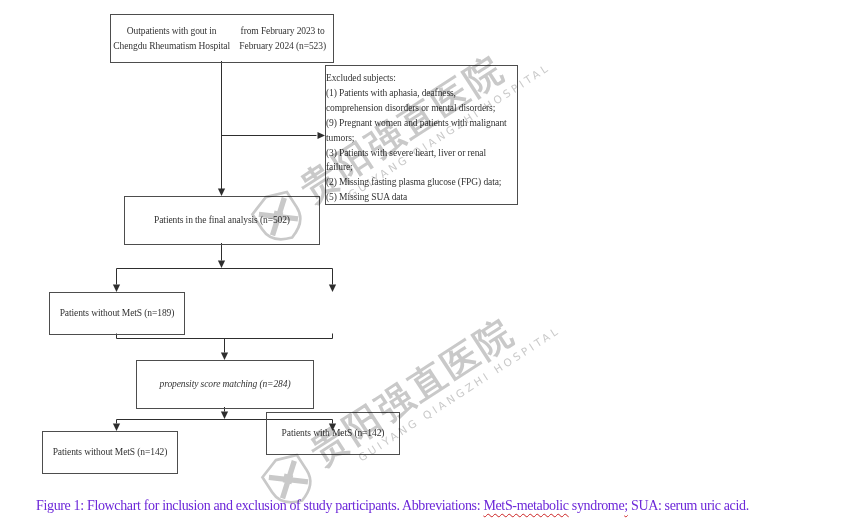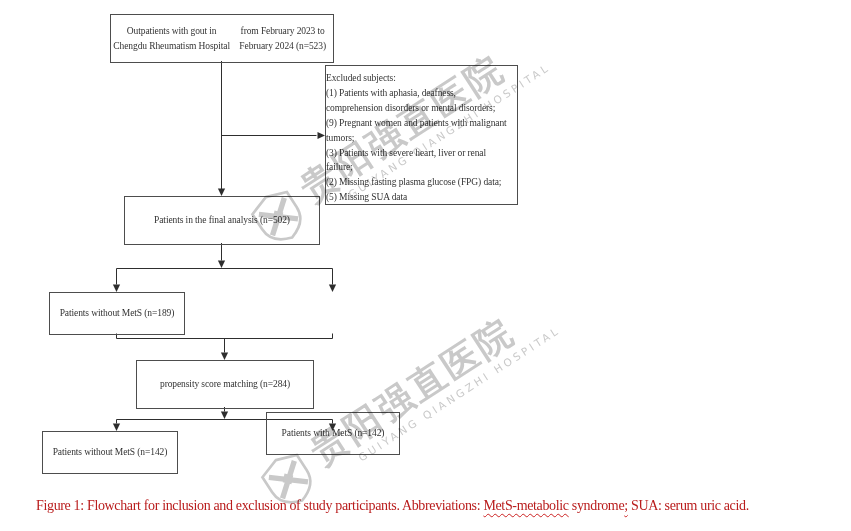--- a/index.html
+++ b/index.html
@@ -27,21 +27,21 @@
   .wm-cn{
     font-family:"DejaVu Sans",sans-serif;font-size:36px;font-weight:700;
     letter-spacing:3px;white-space:nowrap;line-height:1;
   }
   .wm-en{
     font-family:"DejaVu Sans",sans-serif;font-size:10.5px;letter-spacing:3.2px;
     white-space:nowrap;padding-left:36px;margin-top:3px;
   }
   .caption{
     position:absolute;left:36px;top:498px;width:810px;font-size:14px;
-    letter-spacing:-0.35px;color:#b91c1c;white-space:nowrap;z-index:3;
+    letter-spacing:-0.35px;color:#6d28d9;white-space:nowrap;z-index:3;
   }
   .squiggle{
     text-decoration-line:underline;text-decoration-style:wavy;
     text-decoration-color:#cc2222;text-decoration-thickness:1px;
     text-underline-offset:2.5px;
   }
 </style>
 </head>
 <body>
 
@@ -96,21 +96,21 @@
 
   <div class="fbox" style="left:124px;top:196px;width:194px;height:47px;">
     <span>Patients in the final analysis (n=502)</span>
   </div>
 
   <div class="fbox" style="left:49px;top:292px;width:134px;height:41px;">
     <span>Patients without MetS (n=189)</span>
   </div>
 
 
-  <div class="fbox" style="left:136px;top:360px;width:176px;height:47px;">
+  <div class="fbox" style="left:136px;top:360px;width:176px;height:47px;font-style:italic;">
     <span>propensity score matching (n=284)</span>
   </div>
 
   <div class="fbox" style="left:42px;top:431px;width:134px;height:41px;">
     <span>Patients without MetS (n=142)</span>
   </div>
 
   <div class="fbox" style="left:266px;top:412px;width:132px;height:41px;align-items:center;">
     <span>Patients with MetS (n=142)</span>
   </div>

